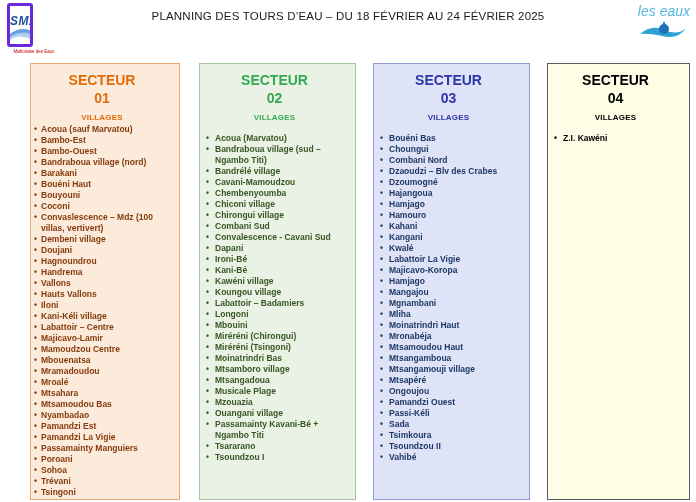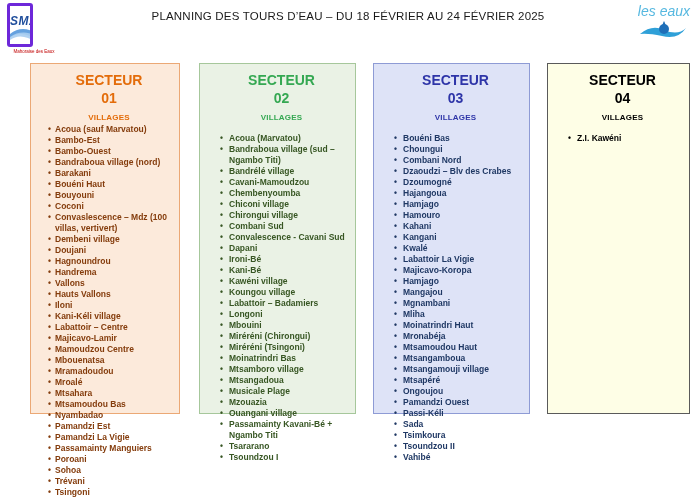--- a/index.html
+++ b/index.html
@@ -7,21 +7,21 @@
   .page { position:relative; width:696px; height:502px; background:#ffffff; overflow:hidden; }
 
   
   .header { position:absolute; top:0; left:0; width:696px; height:62px; }
   .logo-smae { position:absolute; left:7px; top:3px; width:54px; height:58px; }
   .logo-eaux { position:absolute; right:6px; top:4px; width:56px; height:56px; }
   .doc-title { position:absolute; left:70px; right:70px; top:10px; text-align:center;
                font-size:11.5px; font-weight:normal; color:#1a1a1a; letter-spacing:.2px; }
 
   
-  .sector { position:absolute; top:63px; height:351px; border:1px solid; padding:4px 6px 4px 14px; }
+  .sector { position:absolute; top:63px; height:437px; border:1px solid; padding:4px 6px 4px 0; }
   .s1 { left:30px;  width:150px; background:#fceadb; border-color:#eba875; }
   .s2 { left:199px; width:157px; background:#eaf2e5; border-color:#a6c79b; }
   .s3 { left:373px; width:157px; background:#dee3f7; border-color:#8e9bd5; }
   .s4 { left:547px; width:143px; background:#fefee6; border-color:#5a5a5a; }
 
   .sector-head { text-align:center; font-weight:bold; font-size:14px; line-height:1.3; margin-top:3px; }
   .s1 .sector-head { color:#e36c0a; }
   .s2 .sector-head { color:#35a852; }
   .s3 .sector-head { color:#2e35a8; }
   .s4 .sector-head { color:#000000; }

